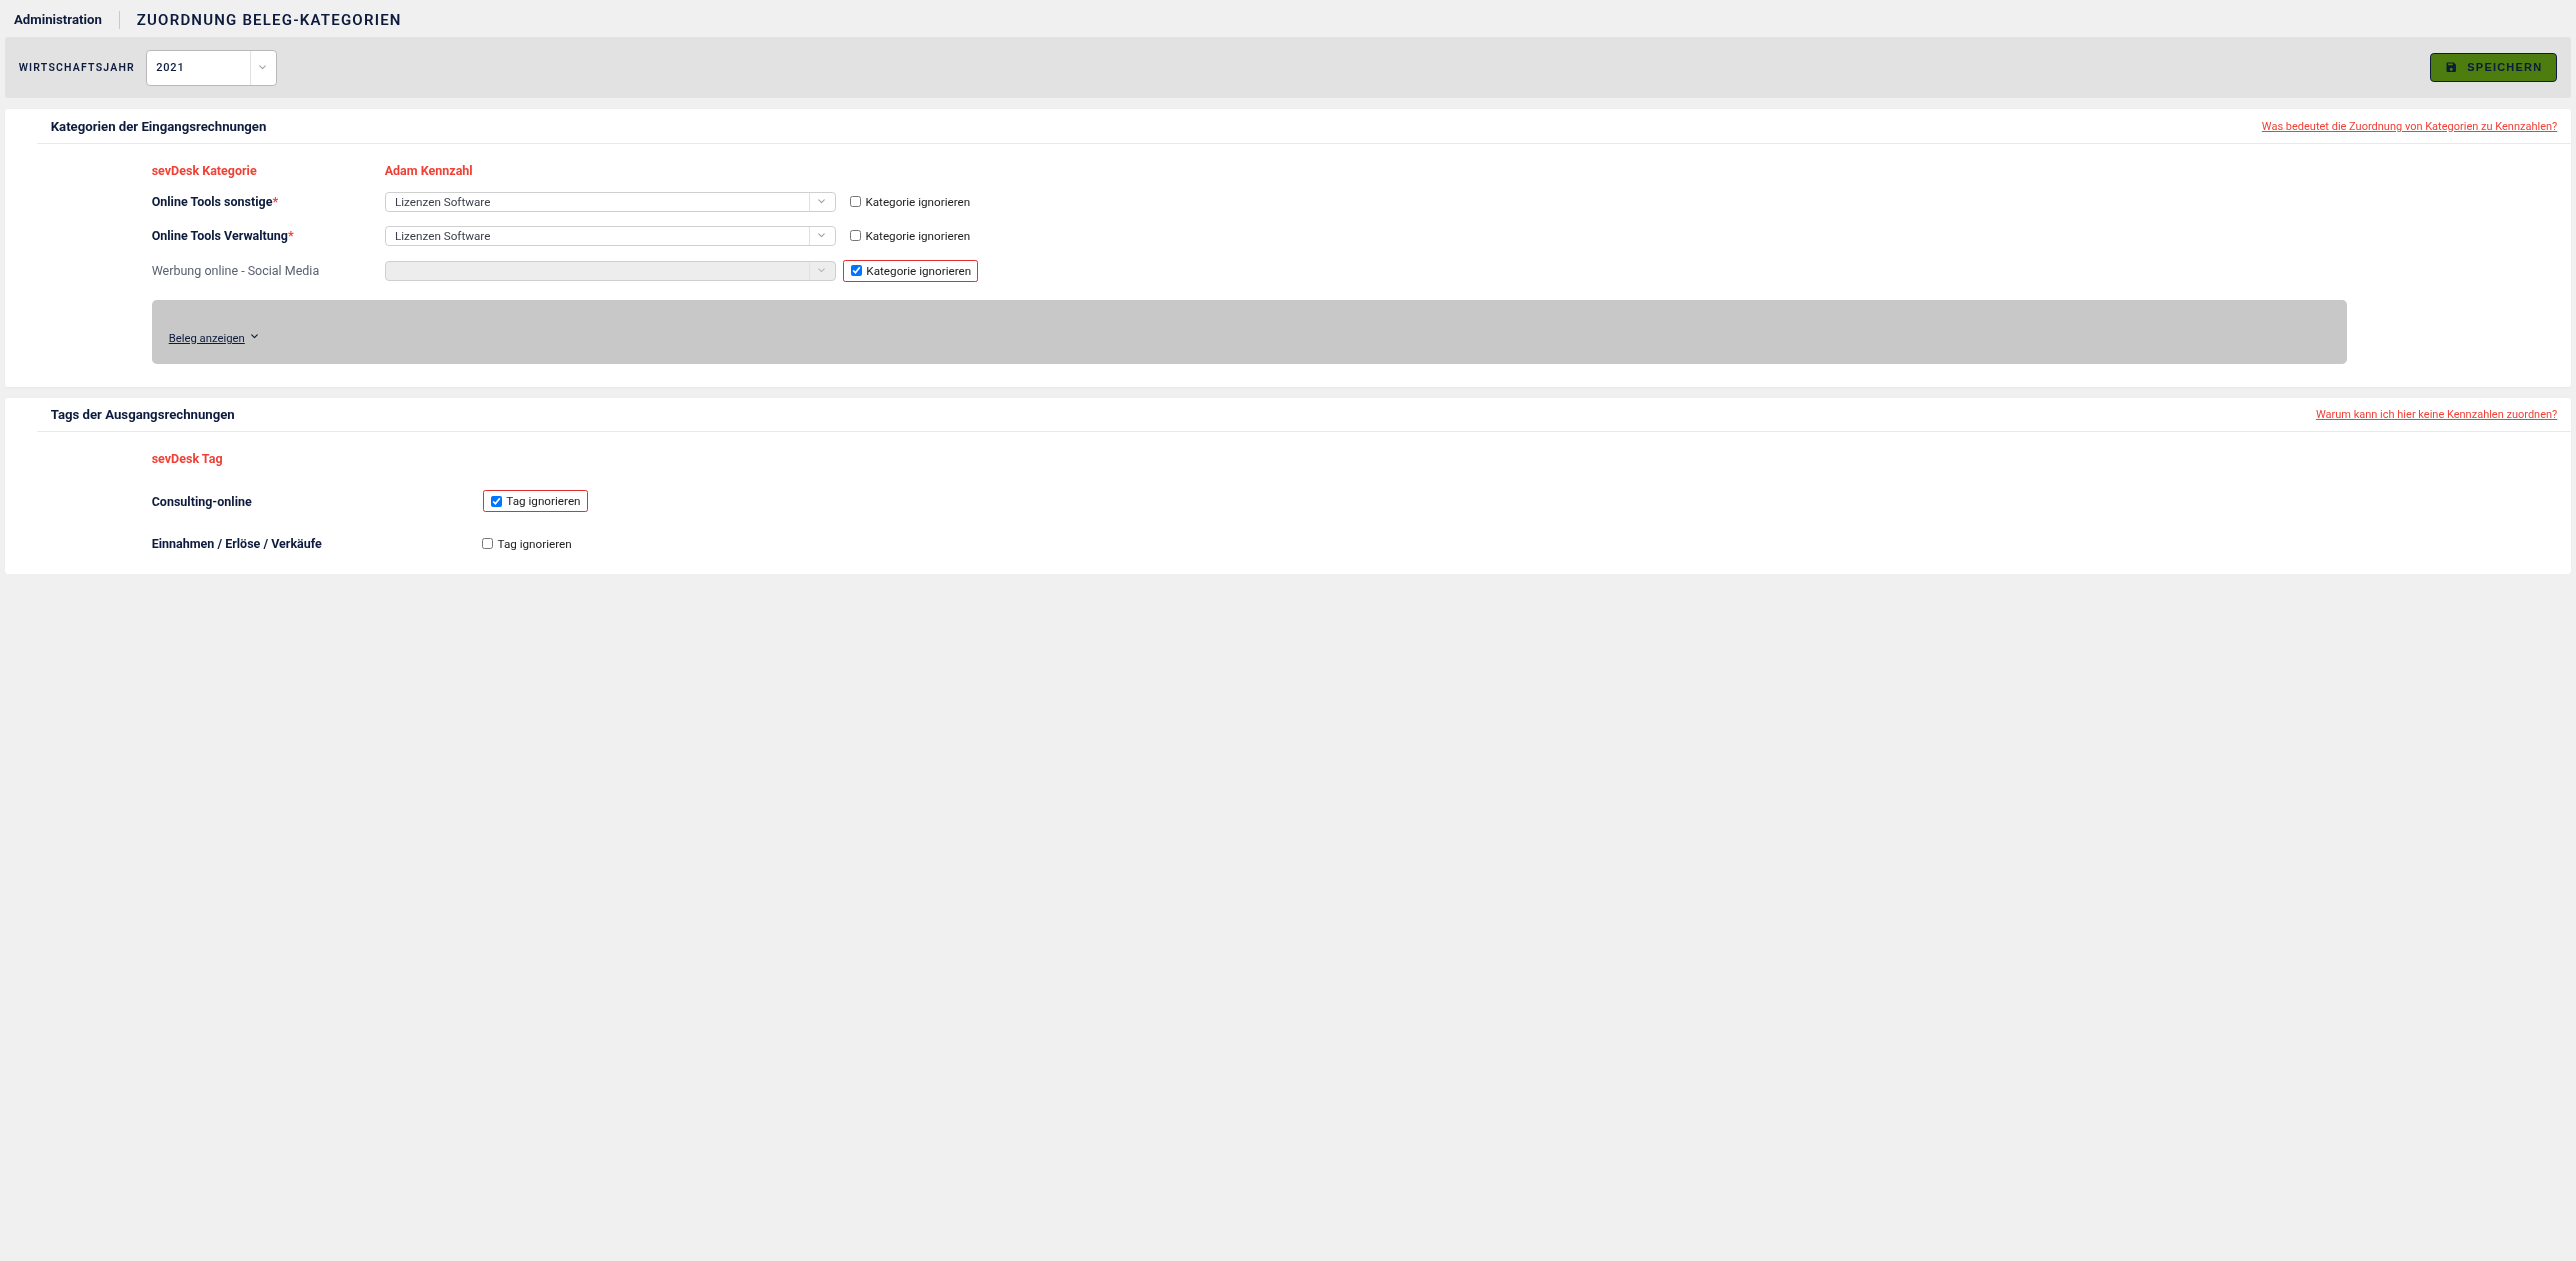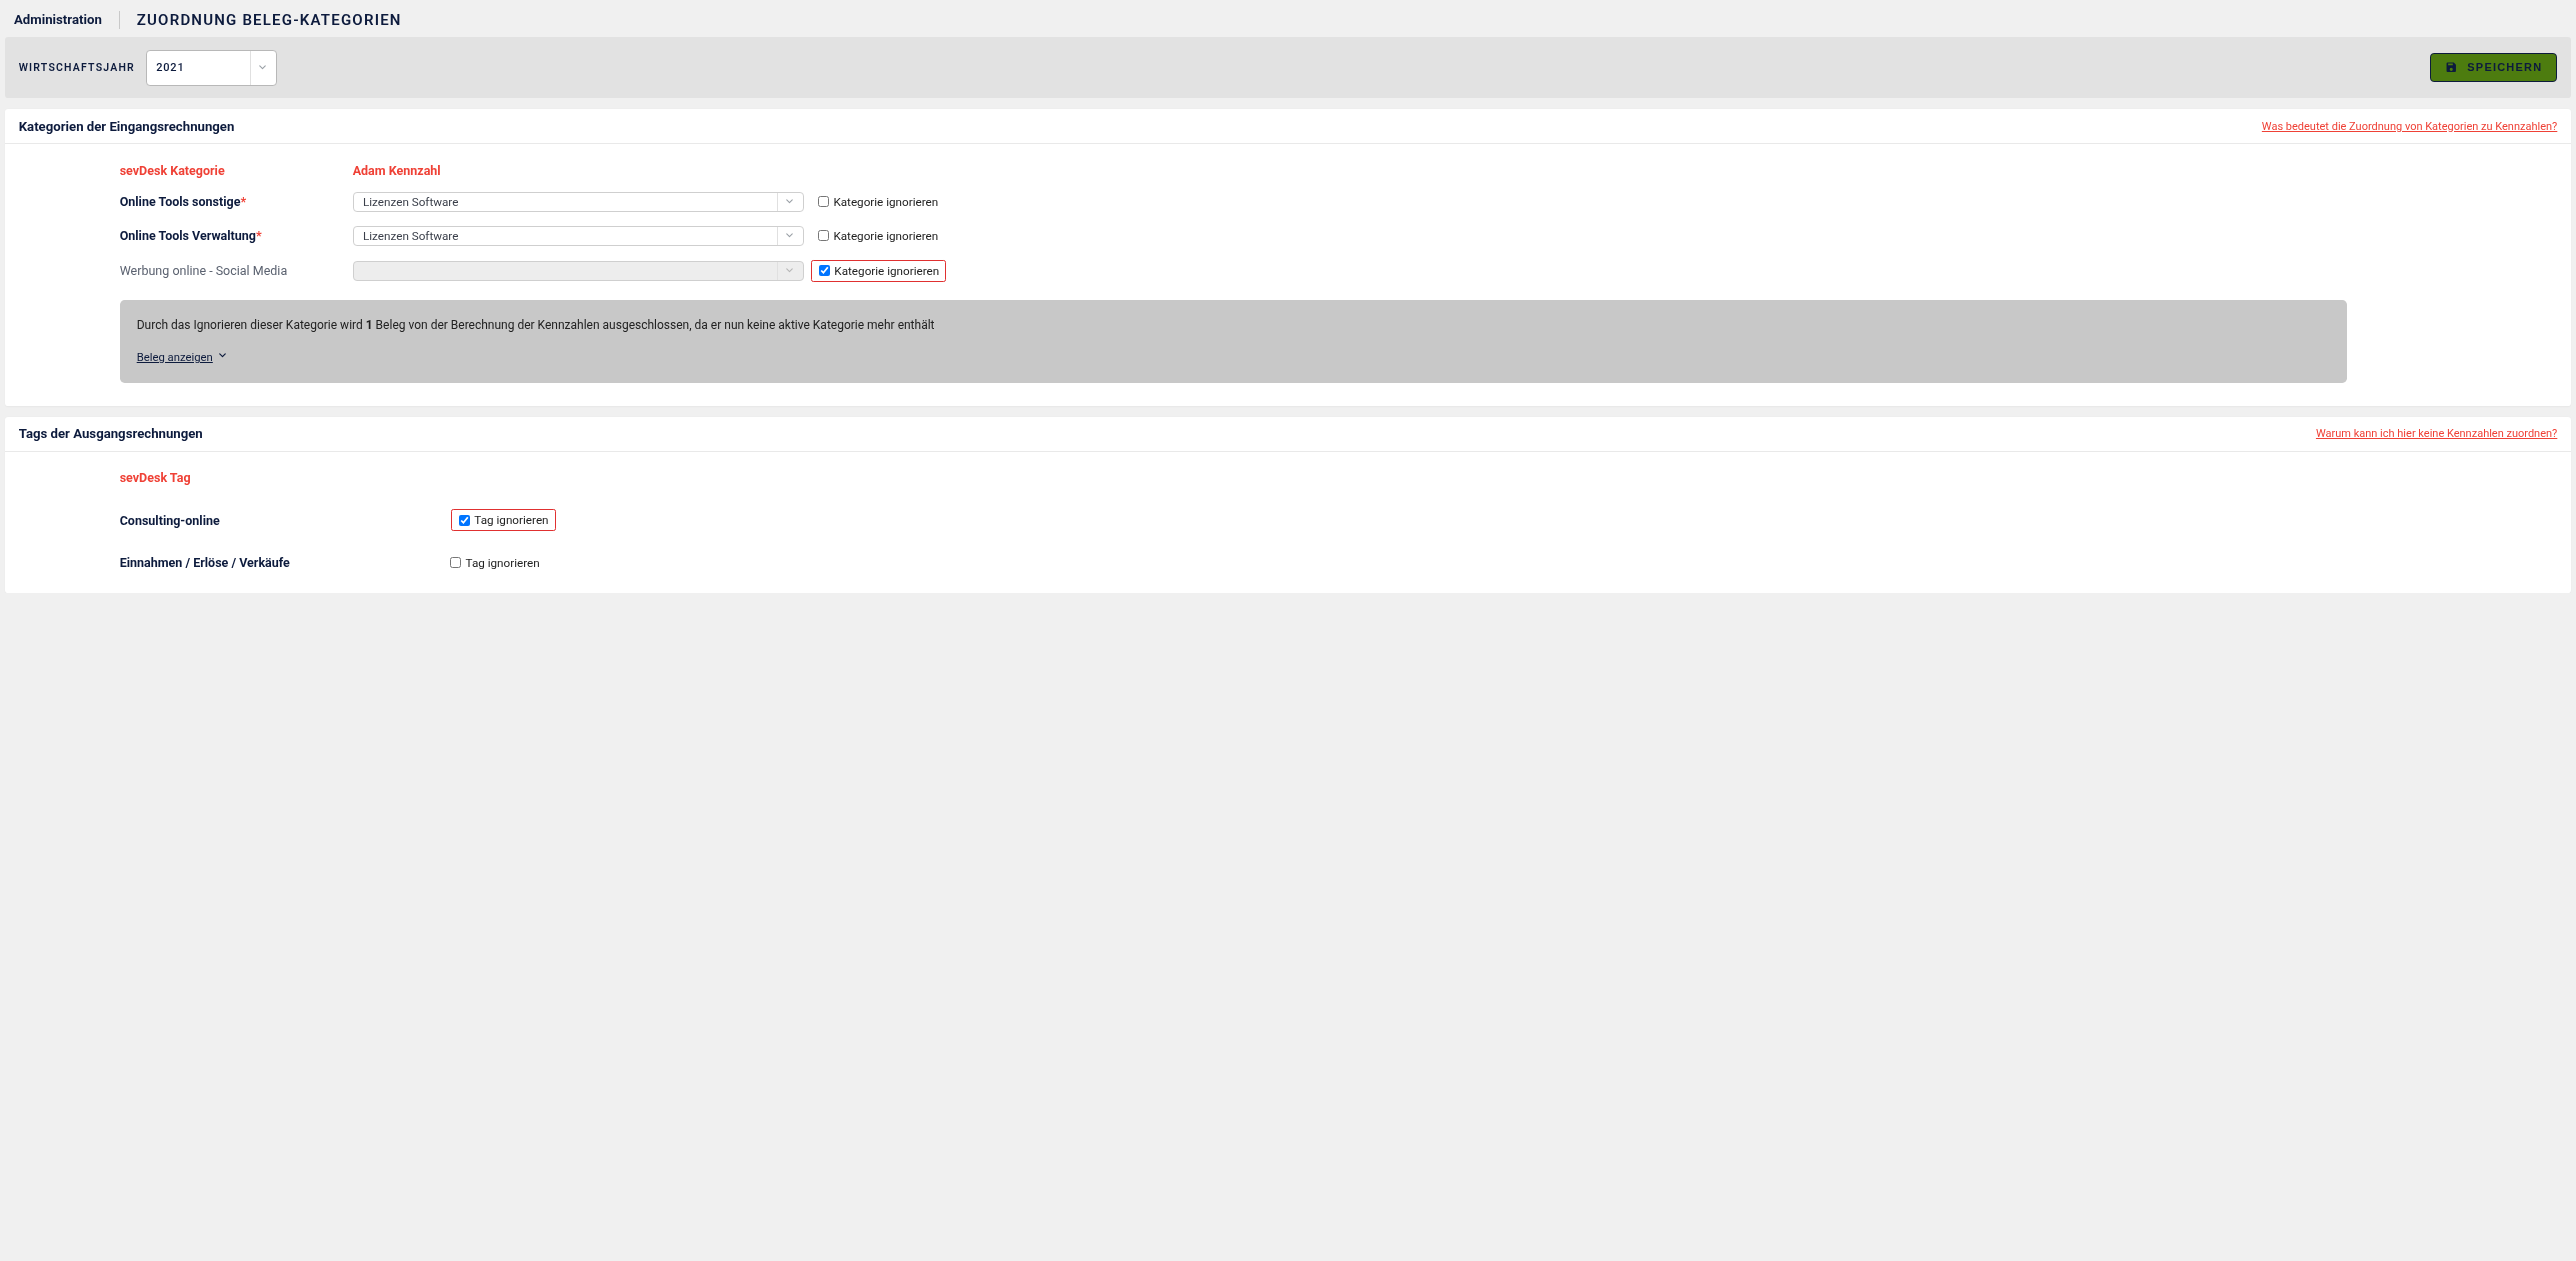--- a/index.html
+++ b/index.html
@@ -94,20 +94,21 @@
     font-size: 11px;
     color: #0d1b3d;
   }
   .save-icon svg { width: 12.5px; height: 12.5px; fill: #0d1b3d; }
 
   .panel {
     background: #fff;
     margin: 11px 4.7px 0 4.7px;
     border-radius: 3.1px;
     box-shadow: 0 0.8px 1.6px rgba(0,0,0,0.04);
+    padding-left: 32px;
   }
   .panel-head {
     display: flex;
     justify-content: space-between;
     align-items: center;
     border-bottom: 0.8px solid #e9e9e9;
     padding: 9.3px 14px;
   }
   .panel-title {
     font-weight: 700;
@@ -296,23 +297,20 @@
       </div>
       <div>
         <div class="ignore-cell highlight">
           <input type="checkbox" checked="" style="">
           <span>Kategorie ignorieren</span>
         </div>
       </div>
     </div>
 
     <div class="info-box">
-      <div>
-        <span>Durch das Ignorieren dieser Kategorie wird </span><b>1</b><span> Beleg von der Berechnung der Kennzahlen ausgeschlossen, da er nun keine aktive Kategorie mehr enthält</span>
-      </div>
       <a class="info-link">
         <span>Beleg anzeigen</span>
         <span>
           <svg viewBox="0 0 20 20">
               <path d="M5 7l5 5 5-5" stroke="#0d1b3d" stroke-width="2.2" fill="none" stroke-linecap="round" stroke-linejoin="round"></path>
             </svg>
         </span>
       </a>
     </div>
   </div>

